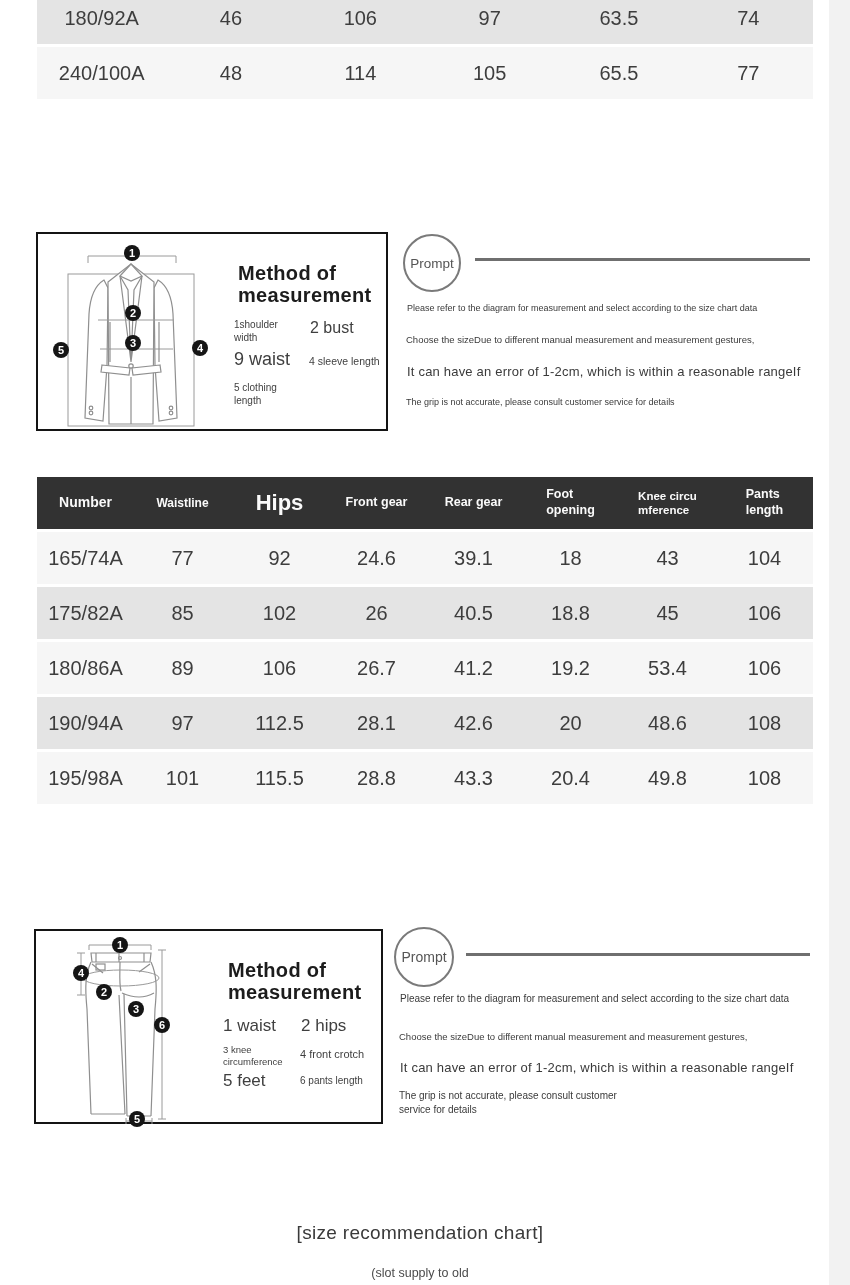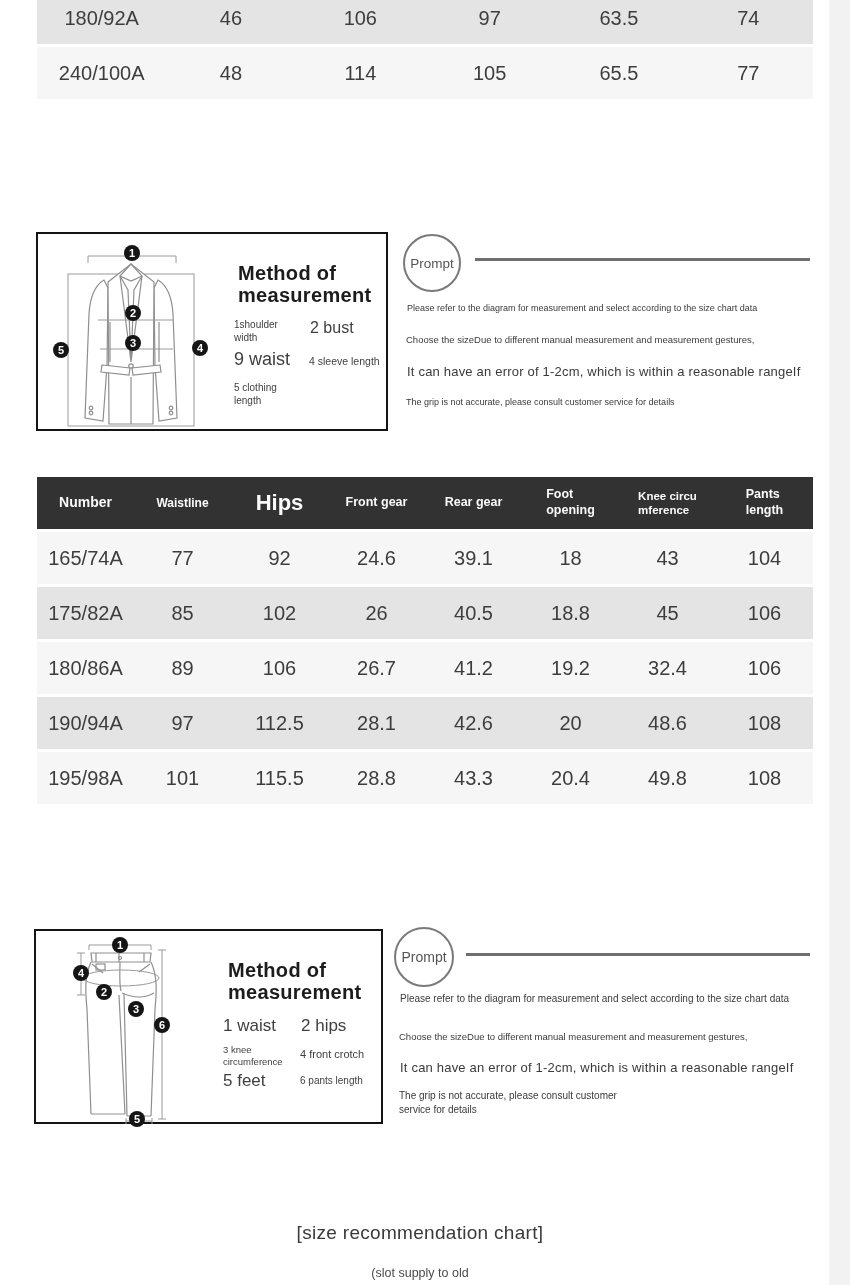--- a/index.html
+++ b/index.html
@@ -221,21 +221,21 @@
           <td>45</td>
           <td>106</td>
         </tr>
         <tr>
           <td>180/86A</td>
           <td>89</td>
           <td>106</td>
           <td>26.7</td>
           <td>41.2</td>
           <td>19.2</td>
-          <td>32.4</td>
+          <td>53.4</td>
           <td>106</td>
         </tr>
         <tr>
           <td>190/94A</td>
           <td>97</td>
           <td>112.5</td>
           <td>28.1</td>
           <td>42.6</td>
           <td>20</td>
           <td>48.6</td>

